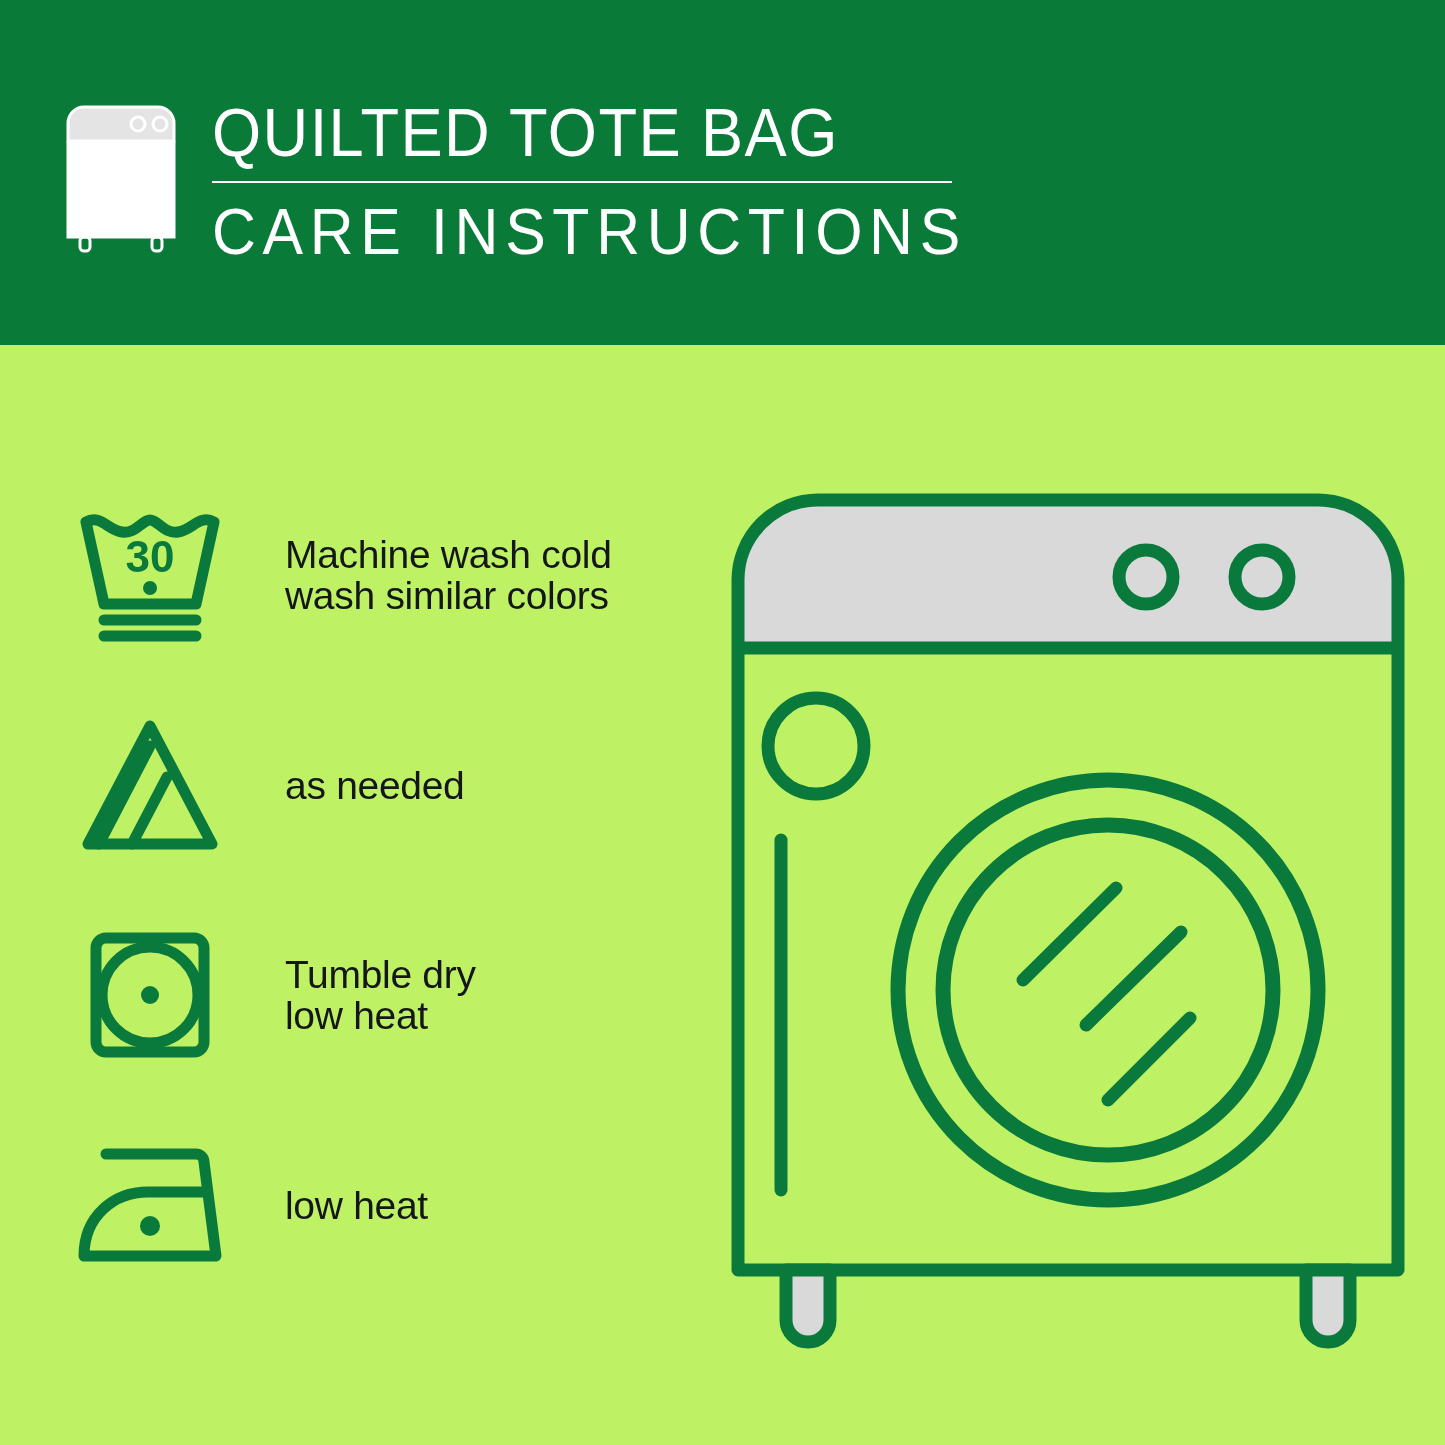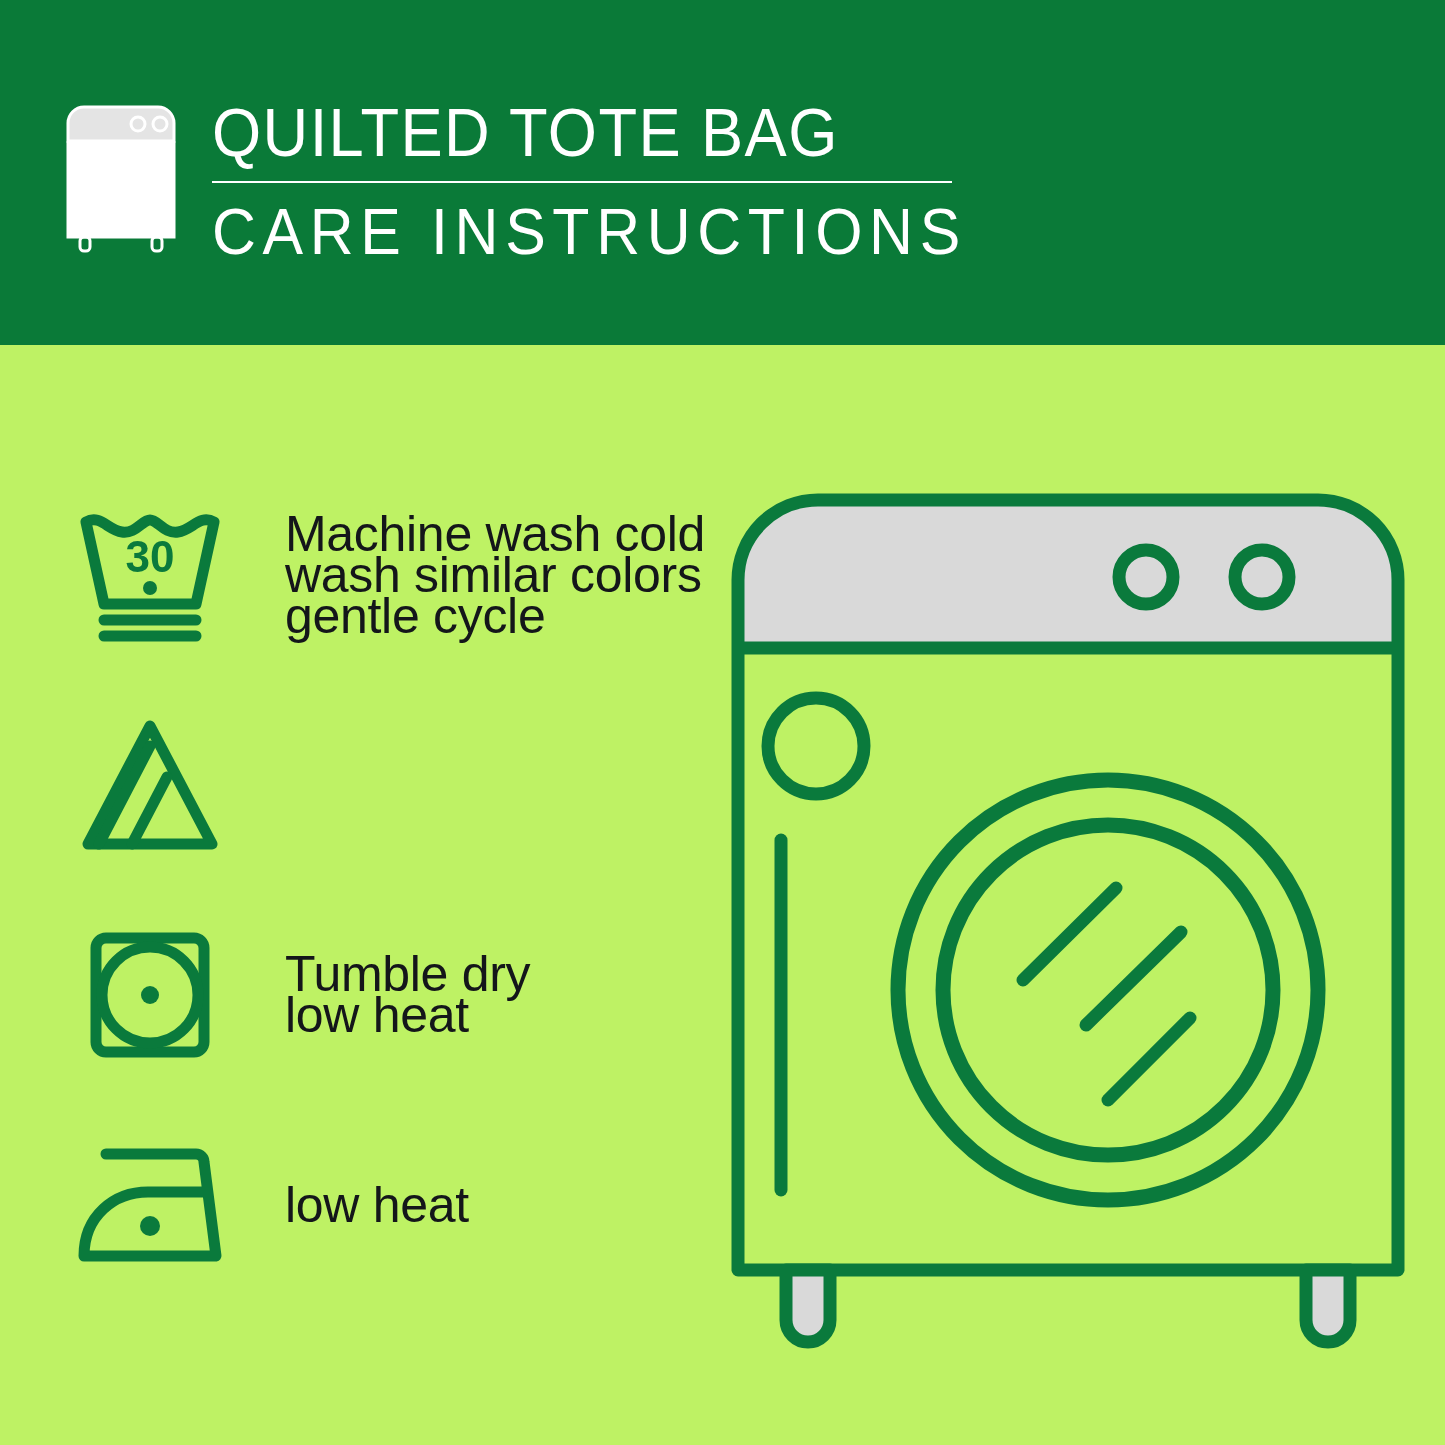--- a/index.html
+++ b/index.html
@@ -92,21 +92,21 @@
     align-items: flex-start;
     justify-content: center;
     margin-left: 65px;
   }
   .care-symbol svg {
     display: block;
   }
   .care-text {
     margin-left: 50px;
     color: #14161a;
-    font-size: 50px;
+    font-size: 39px;
     line-height: 41px;
     font-weight: 400;
     letter-spacing: -0.3px;
   }
   .care-text .line {
     display: block;
     white-space: nowrap;
   }
 
   
@@ -178,35 +178,35 @@
             <line x1="34" y1="120" x2="126" y2="120"></line>
             <line x1="34" y1="136" x2="126" y2="136"></line>
           </g>
           <text x="80" y="72" text-anchor="middle" font-family="Liberation Sans, sans-serif" font-size="44" font-weight="700" fill="#0a7a3c">30</text>
           <circle cx="80" cy="88" r="7" fill="#0a7a3c"></circle>
         </svg>
       </div>
       <div class="care-text">
         <span class="line">Machine wash cold</span>
         <span class="line">wash similar colors</span>
-        <span class="line">gentle cycle</span>
       </div>
     </div>
 
     <div class="care-row">
       <div class="care-symbol">
         <svg viewBox="0 0 160 150" width="160" height="150">
           <g fill="none" stroke="#0a7a3c" stroke-width="11" stroke-linecap="round" stroke-linejoin="round">
             <path d="M80 16 L142 134 L18 134 Z"></path>
             <line x1="80" y1="36" x2="29" y2="134"></line>
             <line x1="97" y1="67" x2="62" y2="134"></line>
           </g>
         </svg>
       </div>
       <div class="care-text">
+        <span class="line">as needed</span>
       </div>
     </div>
 
     <div class="care-row">
       <div class="care-symbol">
         <svg viewBox="0 0 160 150" width="160" height="150">
           <g fill="none" stroke="#0a7a3c" stroke-width="11" stroke-linecap="round" stroke-linejoin="round">
             <rect x="26" y="18" width="108" height="114" rx="10"></rect>
             <circle cx="80" cy="75" r="48"></circle>
           </g>

